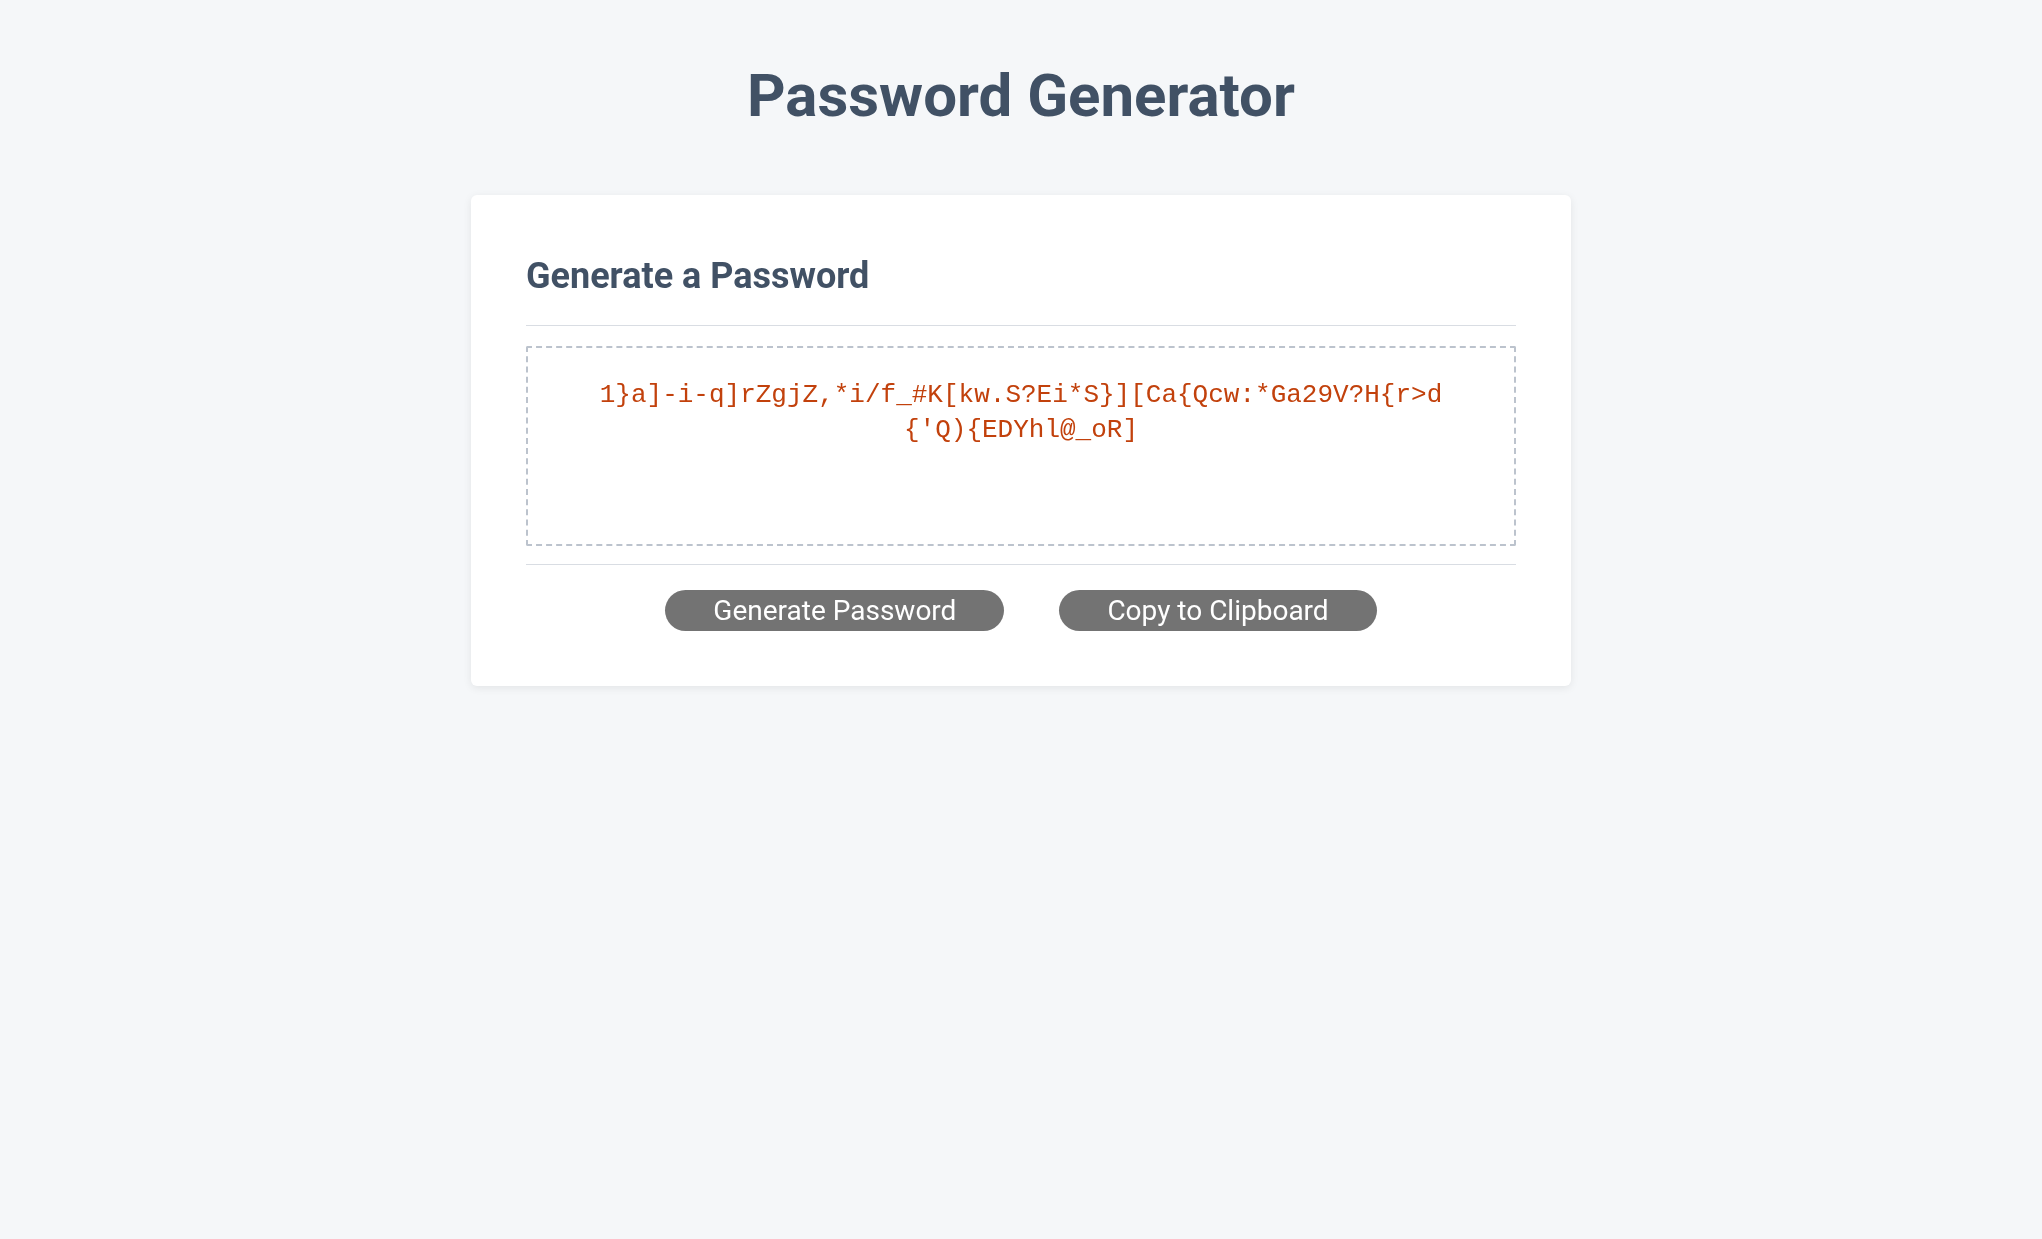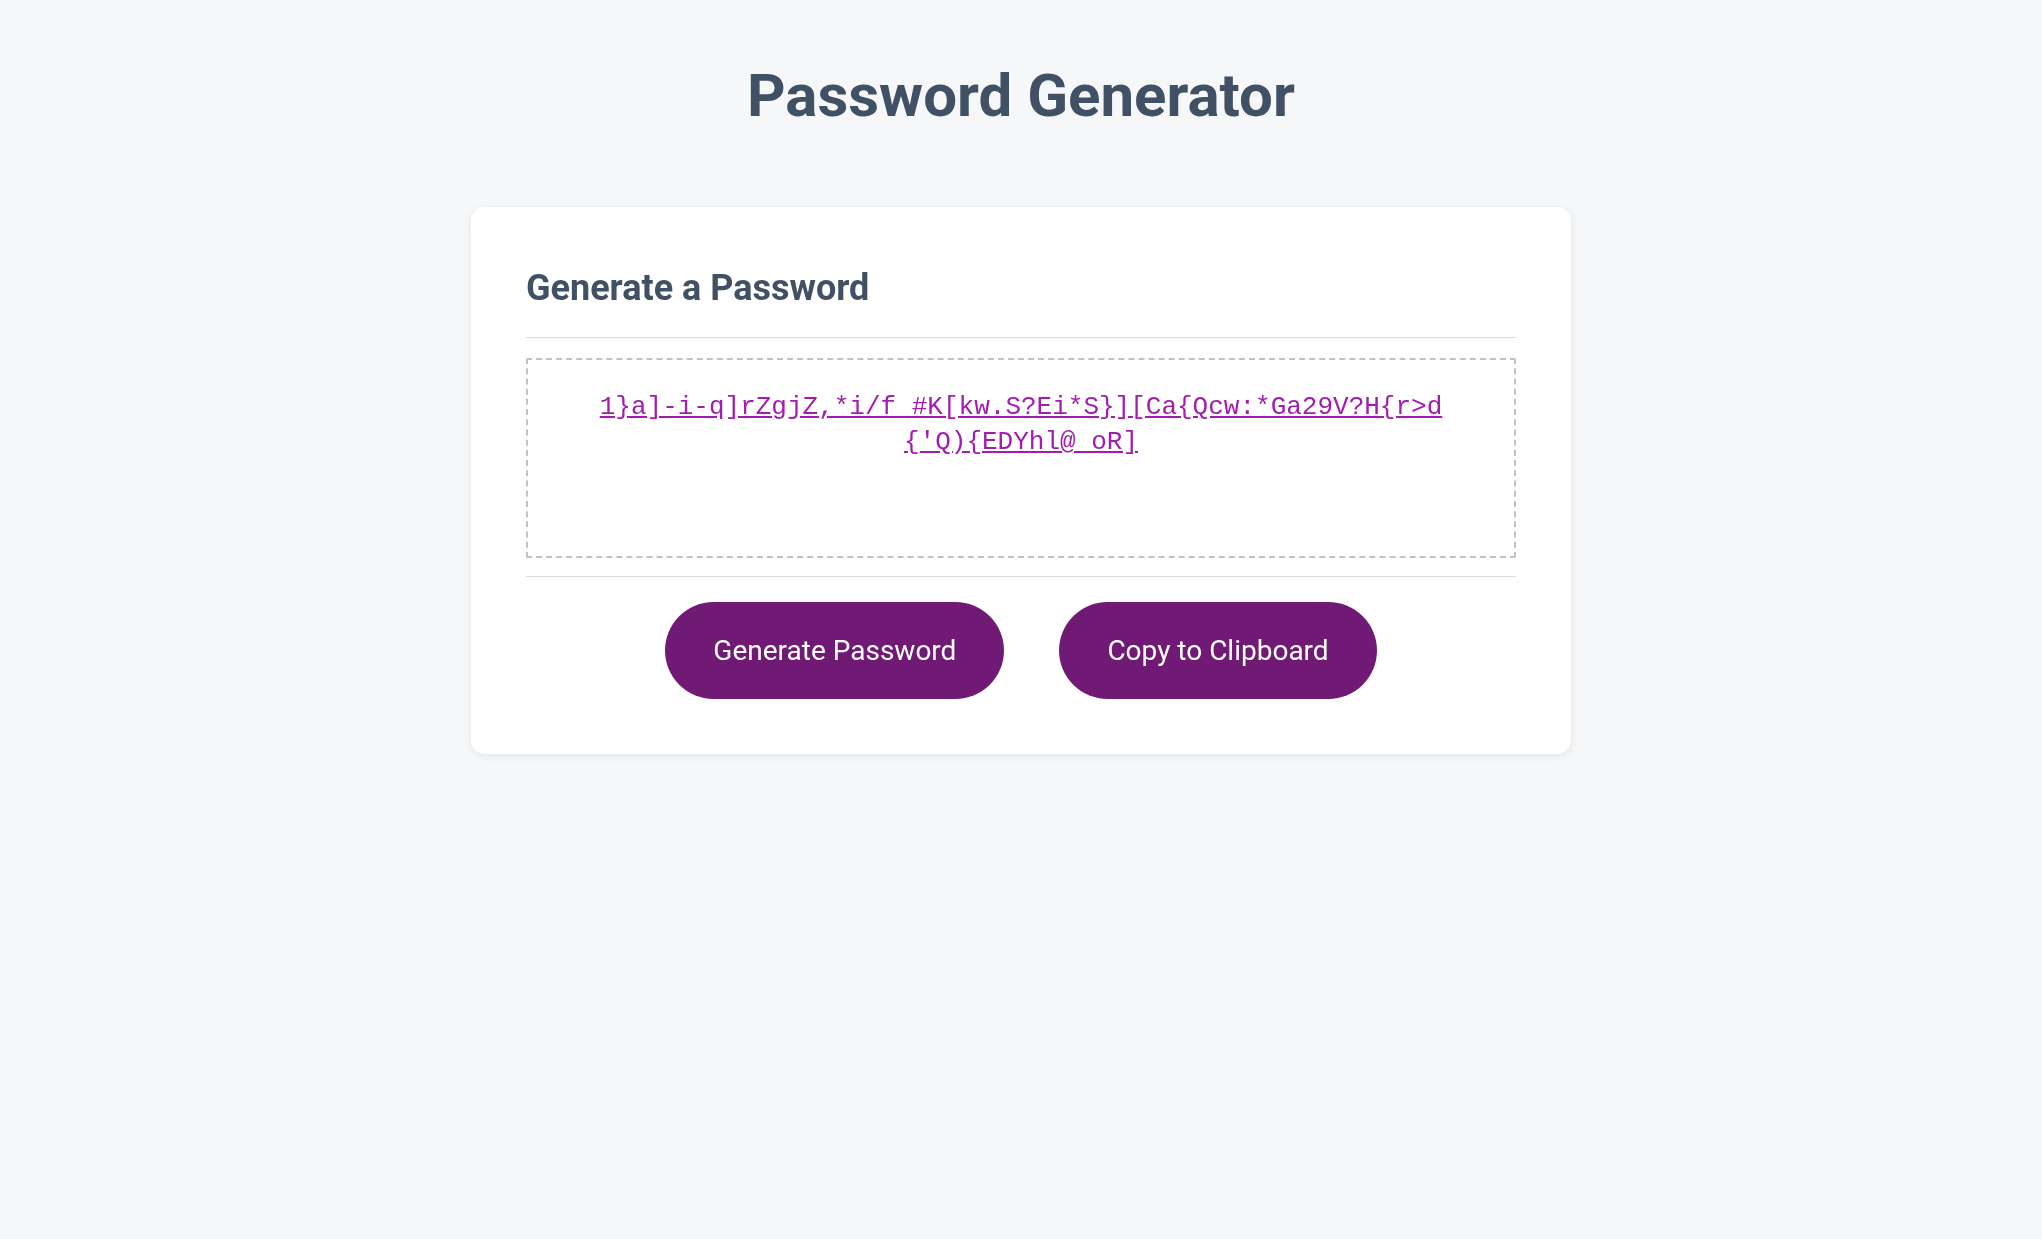--- a/index.html
+++ b/index.html
@@ -20,22 +20,22 @@
       font-size: 60px;
       font-weight: 700;
       color: #415165;
       padding-top: 60px;
       padding-bottom: 60px;
     }
     
     .card {
       background-color: #ffffff;
       max-width: 1100px;
-      margin: 16px auto;
-      border-radius: 14px;
+      margin: 4px auto;
+      border-radius: 6px;
       box-shadow: 0 2px 8px rgba(0, 0, 0, 0.08);
       padding: 60px 55px 55px 55px;
     }
     
     .card-heading {
       font-size: 36px;
       font-weight: 700;
       color: #415165;
       padding-bottom: 28px;
       border-bottom: 1px solid #d9dde3;
@@ -43,27 +43,26 @@
     
     .password-output {
       margin-top: 20px;
       border: 2px dashed #bcc3cd;
       border-radius: 2px;
       min-height: 200px;
       padding: 30px 50px;
       text-align: center;
       font-family: 'Courier New', Courier, monospace;
       font-size: 26px;
-      color: #a21caf;
+      color: #c2410c;
       word-break: break-all;
       line-height: 1.35;
       display: flex;
       align-items: flex-start;
       justify-content: center;
-      text-decoration: underline;
     }
     
     .password-output span {
       display: block;
       width: 100%;
     }
     
     .divider {
       border: none;
       border-top: 1px solid #d9dde3;
@@ -71,27 +70,27 @@
     }
     
     .button-row {
       display: flex;
       justify-content: center;
       gap: 55px;
       padding-top: 25px;
     }
     
     .btn {
-      background-color: #701a75;
+      background-color: #737373;
       color: #ffffff;
       border: none;
       border-radius: 999px;
       font-size: 28px;
       font-weight: 400;
-      padding: 32px 48px;
+      padding: 4px 48px;
       cursor: pointer;
       font-family: inherit;
     }
   </style>
 </head>
 <body>
 
 <h1 class="page-title">Password Generator</h1>
 
 <div class="card">

